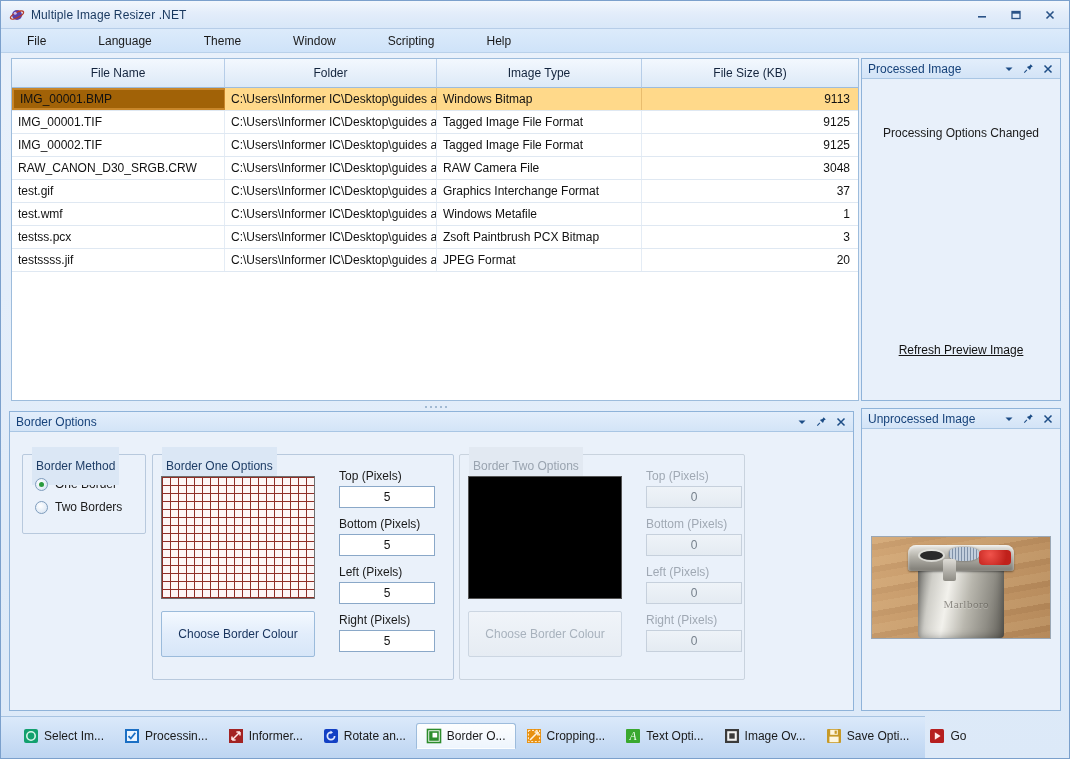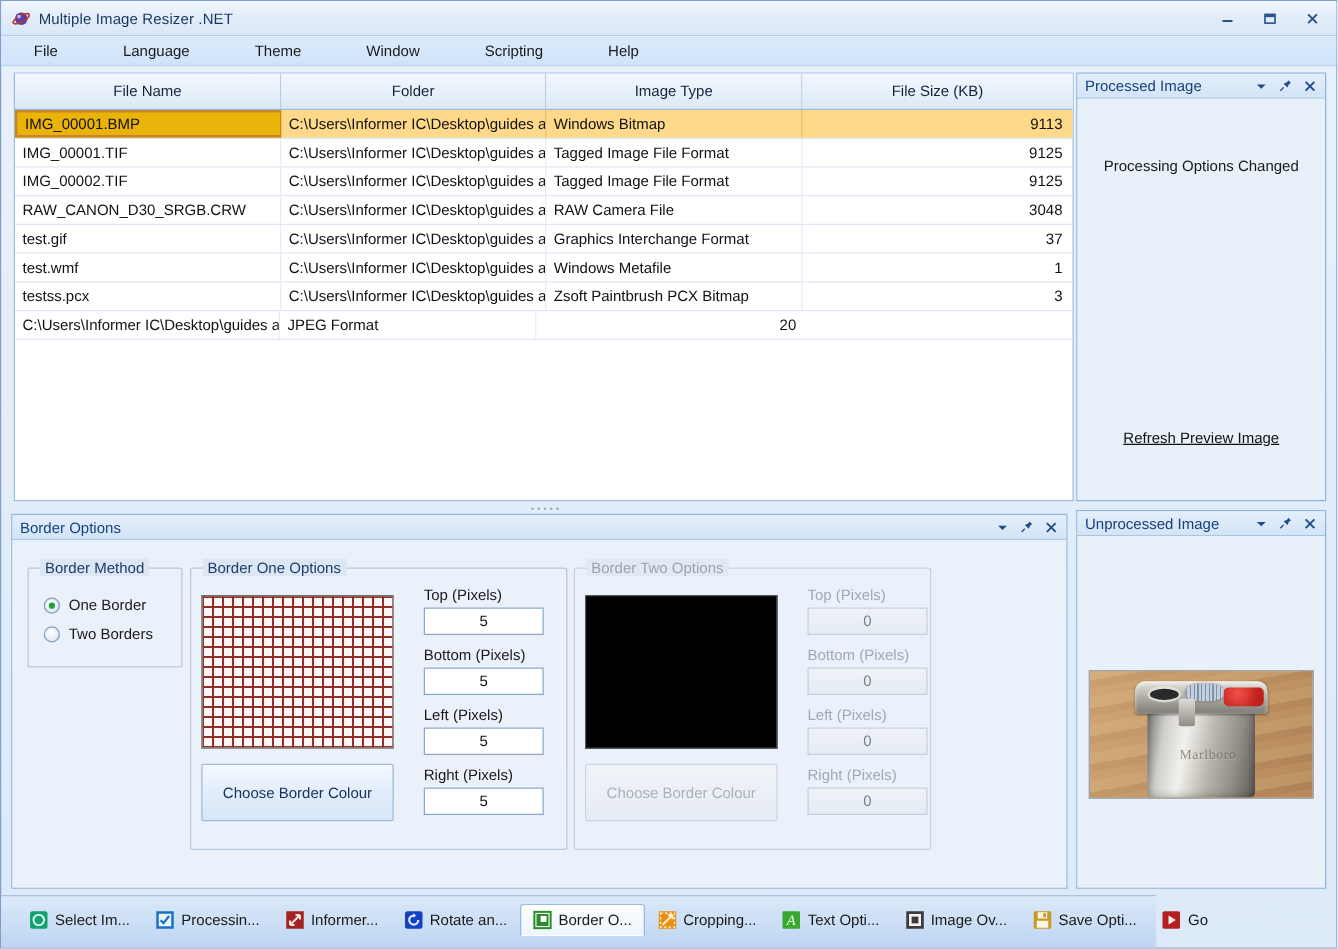--- a/index.html
+++ b/index.html
@@ -80,21 +80,21 @@
   .gc {
     display: flex; align-items: center;
     padding: 0 6px; font-size: 12px; color: #111111;
     border-right: 1px solid #e4ecf5;
     overflow: hidden; white-space: nowrap; text-overflow: ellipsis;
   }
   .gc:last-child { border-right: none; }
   .gc.num { justify-content: flex-end; padding-right: 8px; }
   .grow.selected { background: #ffd98a; }
   .grow.selected .gc:first-child {
-    background: #eab308;
+    background: #a16207;
     border: 2px solid #c8862a;
     border-right: 1px solid #c8862a;
   }
   .grow.selected .gc { border-right-color: #e8bd6e; }
 
   
   .dockpanel {
     position: absolute;
     background: #eaf1fb;
     border: 1px solid #8fb3d9;
@@ -188,21 +188,21 @@
   }
 
   .groupbox {
     position: relative;
     border: 1px solid #b8c9dd;
     border-radius: 2px;
     background: transparent;
   }
   .gb-title {
     position: absolute; top: -8px; left: 9px;
-    background: #dbe7f5; padding: 0 4px;
+    background: #dbe7f5; padding: 12px 4px;
     font-size: 12px; color: #1e3d66;
   }
   .gb-title.disabled { color: #9aa4b0; background: #e2e9f2; }
   .groupbox.disabled { border-color: #c9d3de; }
 
   .radio-row { display: flex; align-items: center; gap: 7px; margin: 0 0 0 12px; }
   .radio {
     width: 13px; height: 13px; border-radius: 50%;
     background: radial-gradient(circle at 40% 35%, #ffffff, #e4edf7 60%, #cfdcea 100%);
     border: 1px solid #7f9dbd; position: relative; flex: none;
@@ -364,20 +364,21 @@
             <div class="gc c3">Windows Metafile</div>
             <div class="gc c4 num">1</div>
           </div>
           <div class="grow">
             <div class="gc c1">testss.pcx</div>
             <div class="gc c2">C:\Users\Informer IC\Desktop\guides a...</div>
             <div class="gc c3">Zsoft Paintbrush PCX Bitmap</div>
             <div class="gc c4 num">3</div>
           </div>
           <div class="grow">
+            <div class="gc c1">testssss.jif</div>
             <div class="gc c2">C:\Users\Informer IC\Desktop\guides a...</div>
             <div class="gc c3">JPEG Format</div>
             <div class="gc c4 num">20</div>
           </div>
         </div>
     </div>
 
     <div class="splitter-grip">
       <i></i>
         <i></i>

